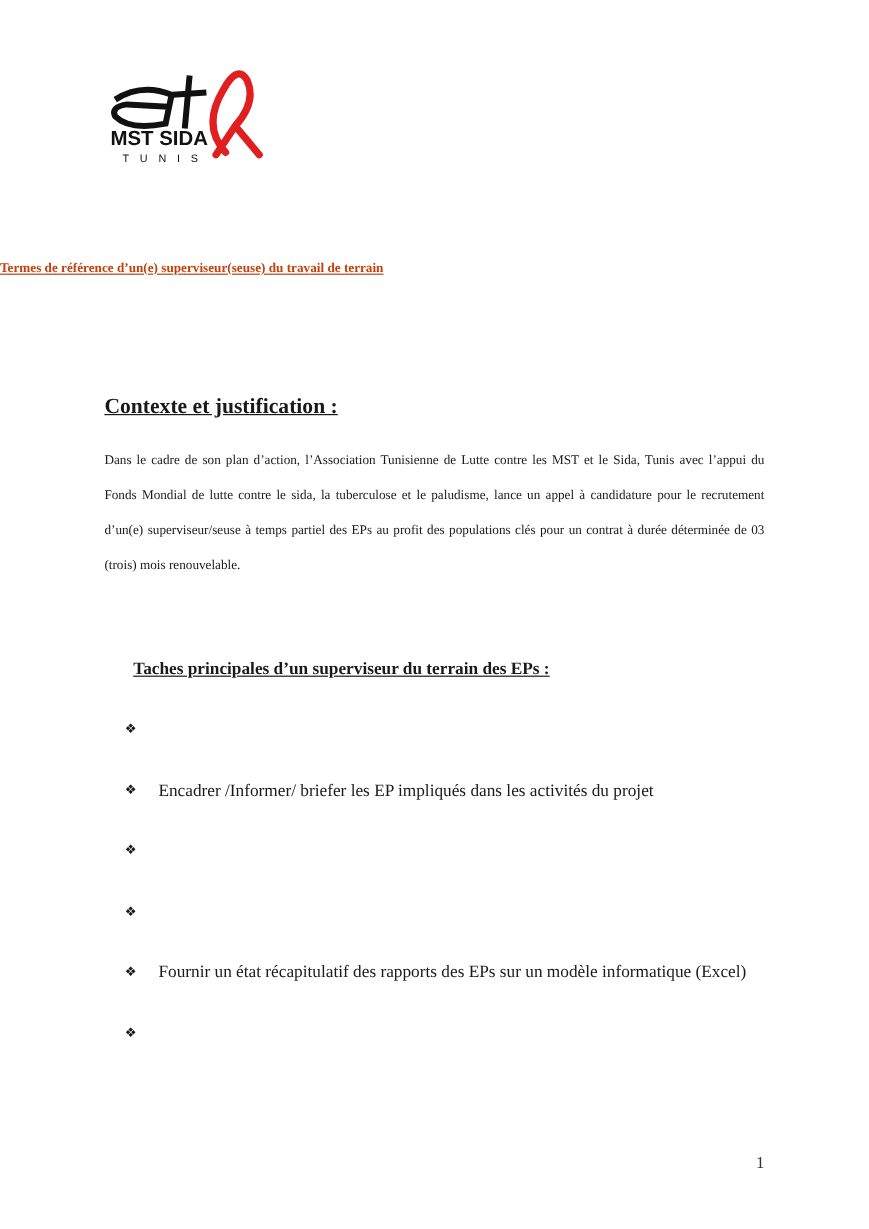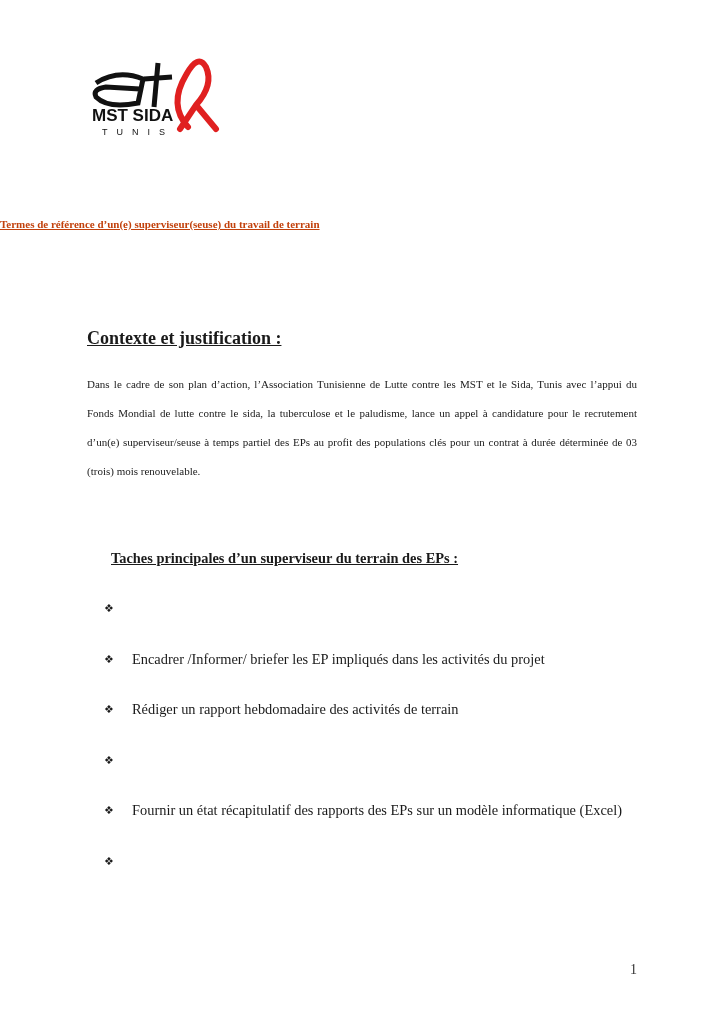--- a/index.html
+++ b/index.html
@@ -45,21 +45,20 @@
 <ul class="tasks">
   <li class="task">
       <span class="bullet">❖</span>
     </li>
   <li class="task">
       <span class="bullet">❖</span>
       <span>Encadrer /Informer/ briefer les EP impliqués dans les activités du projet</span>
     </li>
   <li class="task">
       <span class="bullet">❖</span>
-      <span>Rédiger un rapport hebdomadaire des activités de terrain</span>
     </li>
   <li class="task">
       <span class="bullet">❖</span>
     </li>
   <li class="task">
       <span class="bullet">❖</span>
       <span>Fournir un état récapitulatif des rapports des EPs sur un modèle informatique (Excel)</span>
     </li>
   <li class="task">
       <span class="bullet">❖</span>

